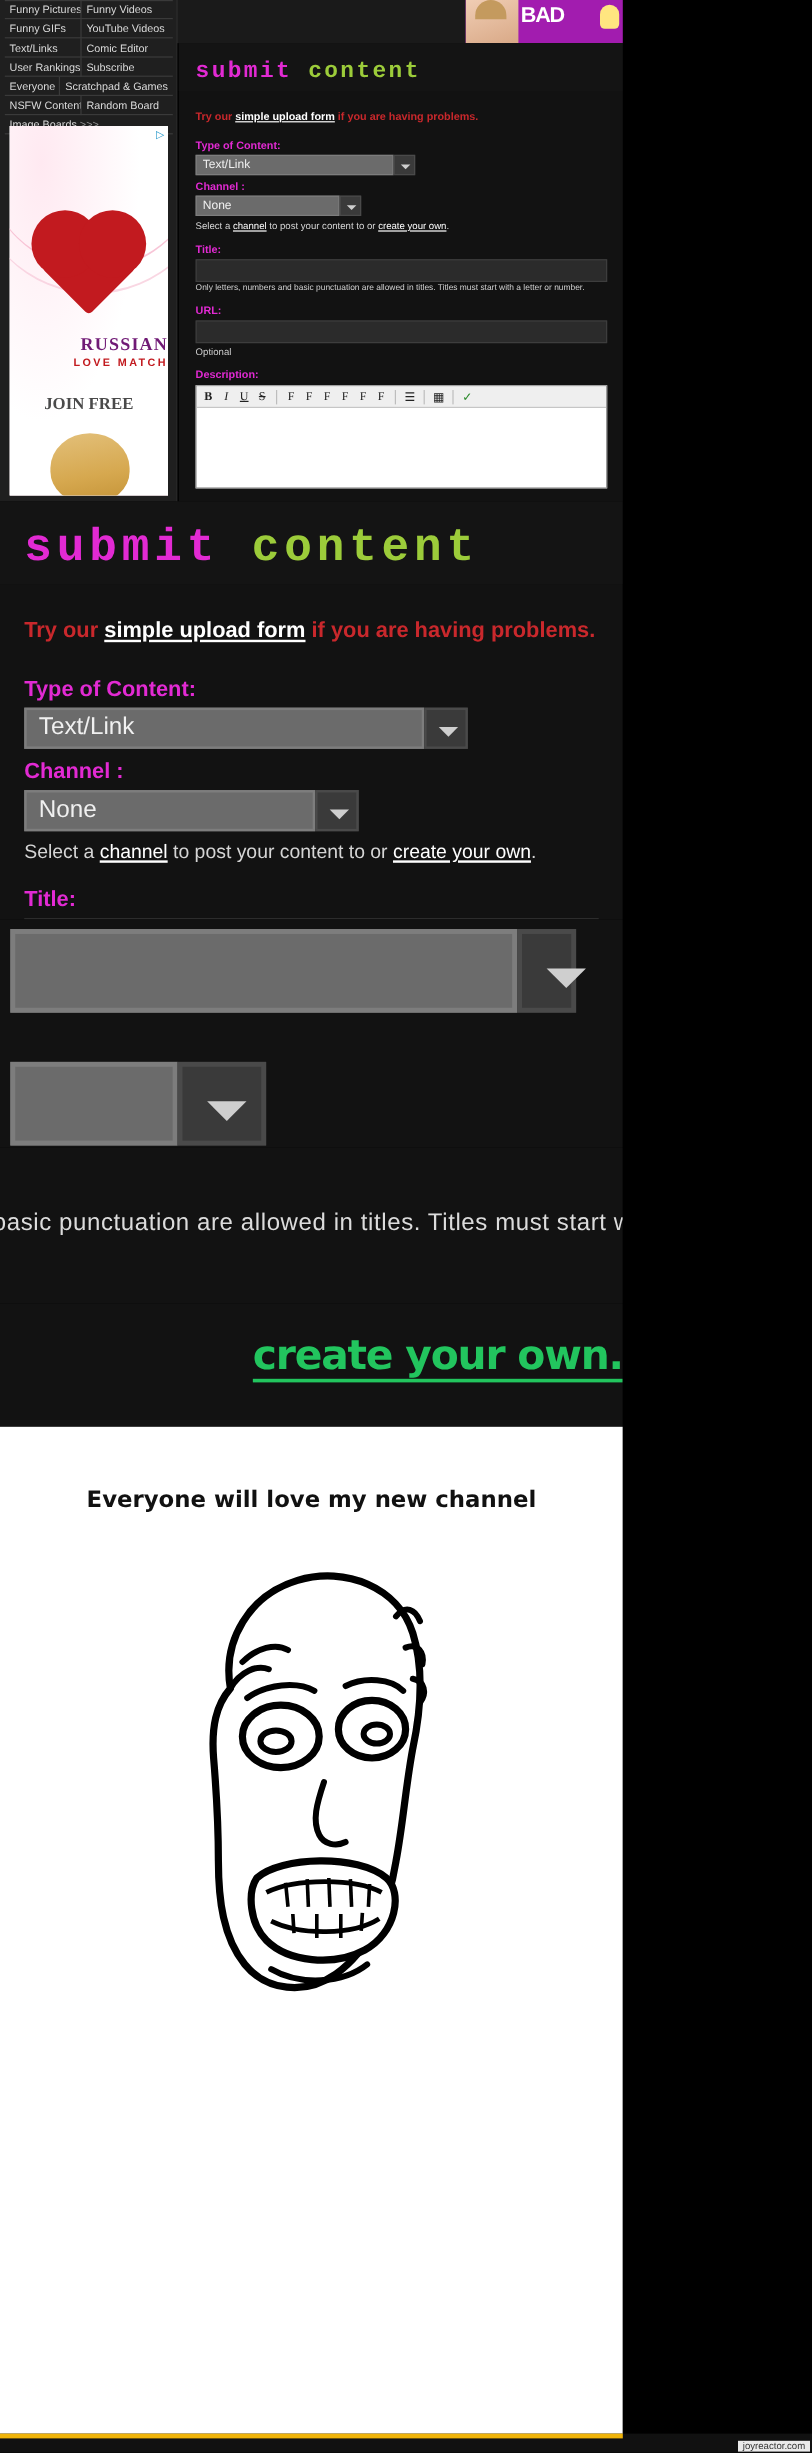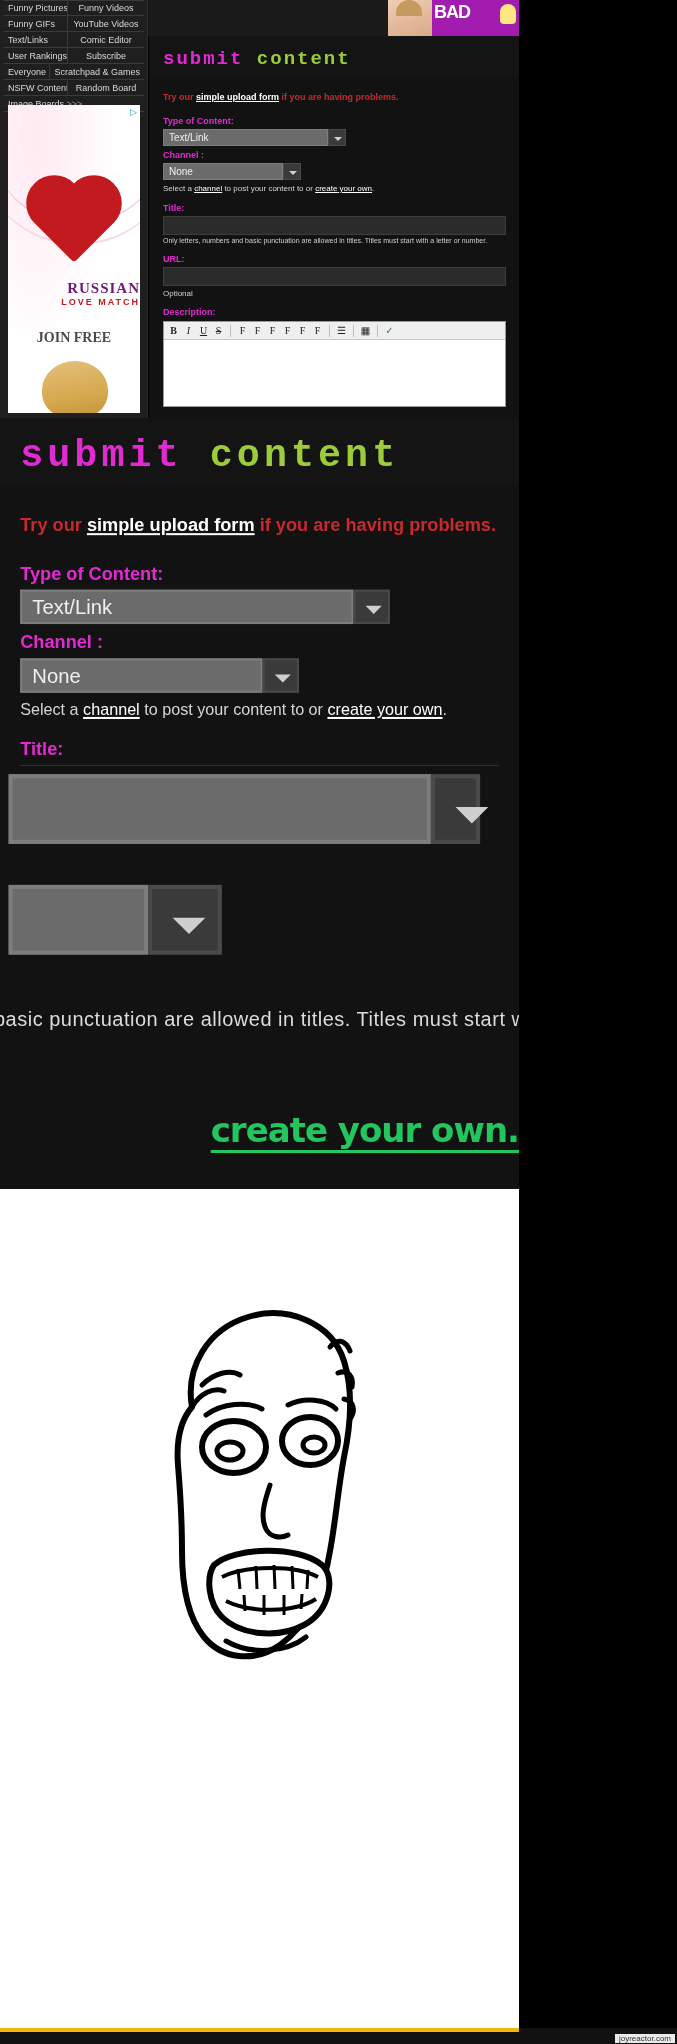--- a/index.html
+++ b/index.html
@@ -15,21 +15,21 @@
 
   
   .panel1 { position:absolute; left:0; top:0; width:520px; height:418px; background:#1a1a1a; overflow:hidden; }
 
   .sidebar { position:absolute; left:0; top:0; width:148px; height:418px; background:#1f1f1f; border-right:1px solid #2c2c2c; }
   .menu { width:140px; margin:0 4px; }
   .menu-row { display:flex; border-bottom:1px solid #3a3a3a; height:16px; align-items:center; }
   .menu-row:first-child { border-top:1px solid #3a3a3a; }
   .menu-cell { font-size:9px; color:#d9d9d9; padding:0 4px; line-height:16px; white-space:nowrap; overflow:hidden; }
   .menu-cell.left { flex:0 0 64px; text-align:left; border-right:1px solid #3a3a3a; }
-  .menu-cell.right { flex:1; text-align:center; }
+  .menu-cell.right { flex:1; text-align:left; }
   .menu-cell.wideleft { flex:0 0 46px; text-align:left; border-right:1px solid #3a3a3a; }
   .menu-cell.wideright { flex:1; text-align:right; }
   .menu-cell.full { flex:1; text-align:left; }
   .menu-cell .chev { color:#9a9a9a; }
 
   .ad { position:absolute; left:8px; top:105px; width:132px; height:308px; background:#fff; overflow:hidden; }
   .ad-bg { position:absolute; inset:0; background:
       radial-gradient(ellipse at 20% 10%, #ffe9f1 0%, #ffffff 55%),
       linear-gradient(160deg,#ffffff 0%, #ffd9e6 100%); }
   .ad-swirl { position:absolute; left:-20px; top:0; width:180px; height:120px;
@@ -291,20 +291,21 @@
 
   <div class="panel4">
     <div class="p4line">basic punctuation are allowed in titles. Titles must start with a l</div>
   </div>
 
   <div class="panel5">
     <div class="p5text">create your own.</div>
   </div>
 
   <div class="panel6">
+    <div class="p6cap">Everyone will love my new channel</div>
     <div class="face">
       <svg width="260" height="420" viewBox="0 0 260 420" fill="none" xmlns="http://www.w3.org/2000/svg">
 
         <path d="M62 118 C55 78 78 40 118 28 C158 16 202 34 214 72 C224 104 220 140 214 168
                  C208 200 206 230 200 262 C194 300 178 336 150 356 C124 374 92 370 74 348
                  C56 326 52 294 52 262 C52 230 50 200 48 176 C46 150 50 132 62 118 Z" stroke="#000" stroke-width="6" stroke-linejoin="round" stroke-linecap="round" fill="#fff"></path>
 
         <path d="M62 118 C70 104 84 98 94 102" stroke="#000" stroke-width="5" stroke-linecap="round"></path>
         <path d="M72 96 C84 84 100 80 110 86" stroke="#000" stroke-width="5" stroke-linecap="round"></path>
 

